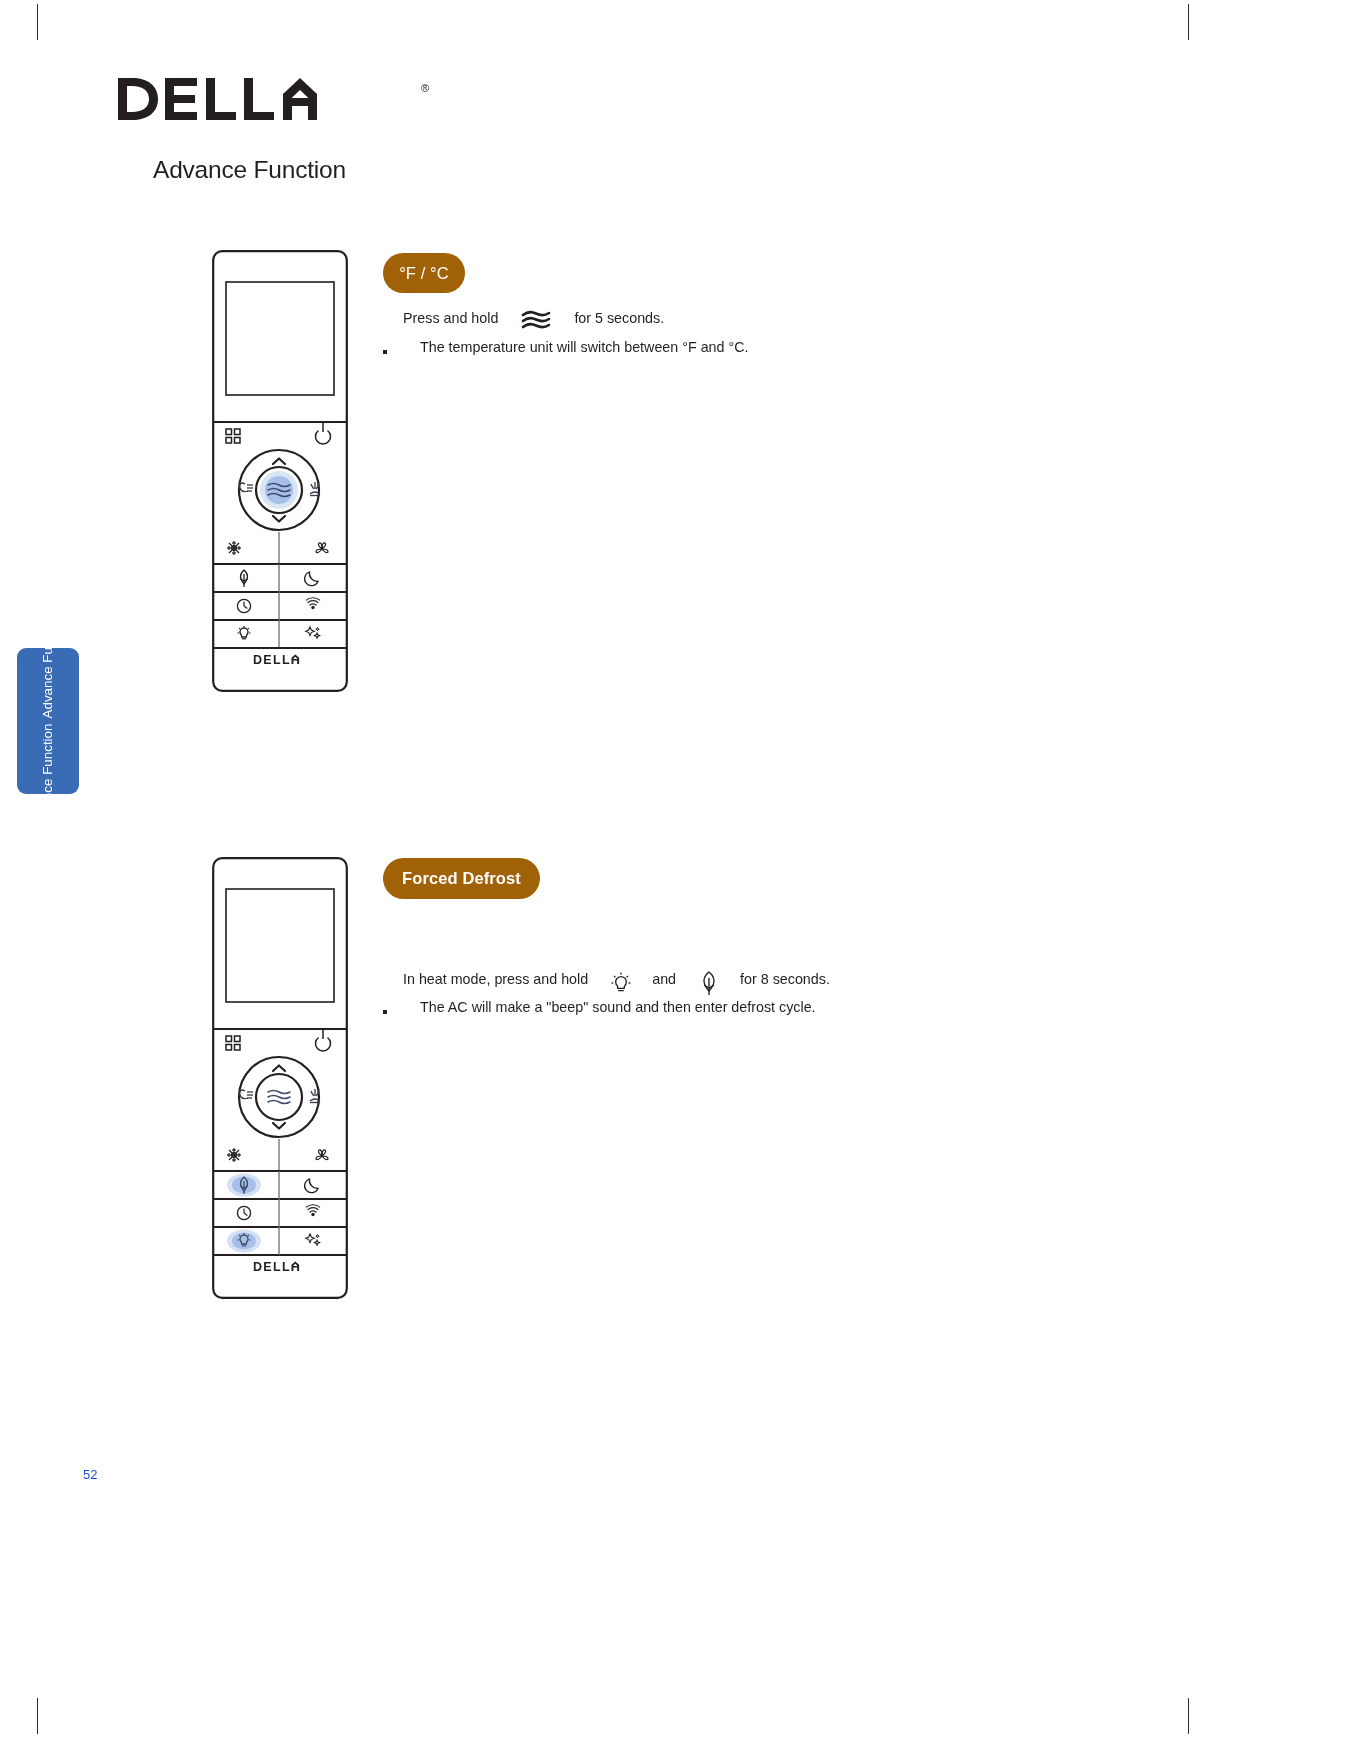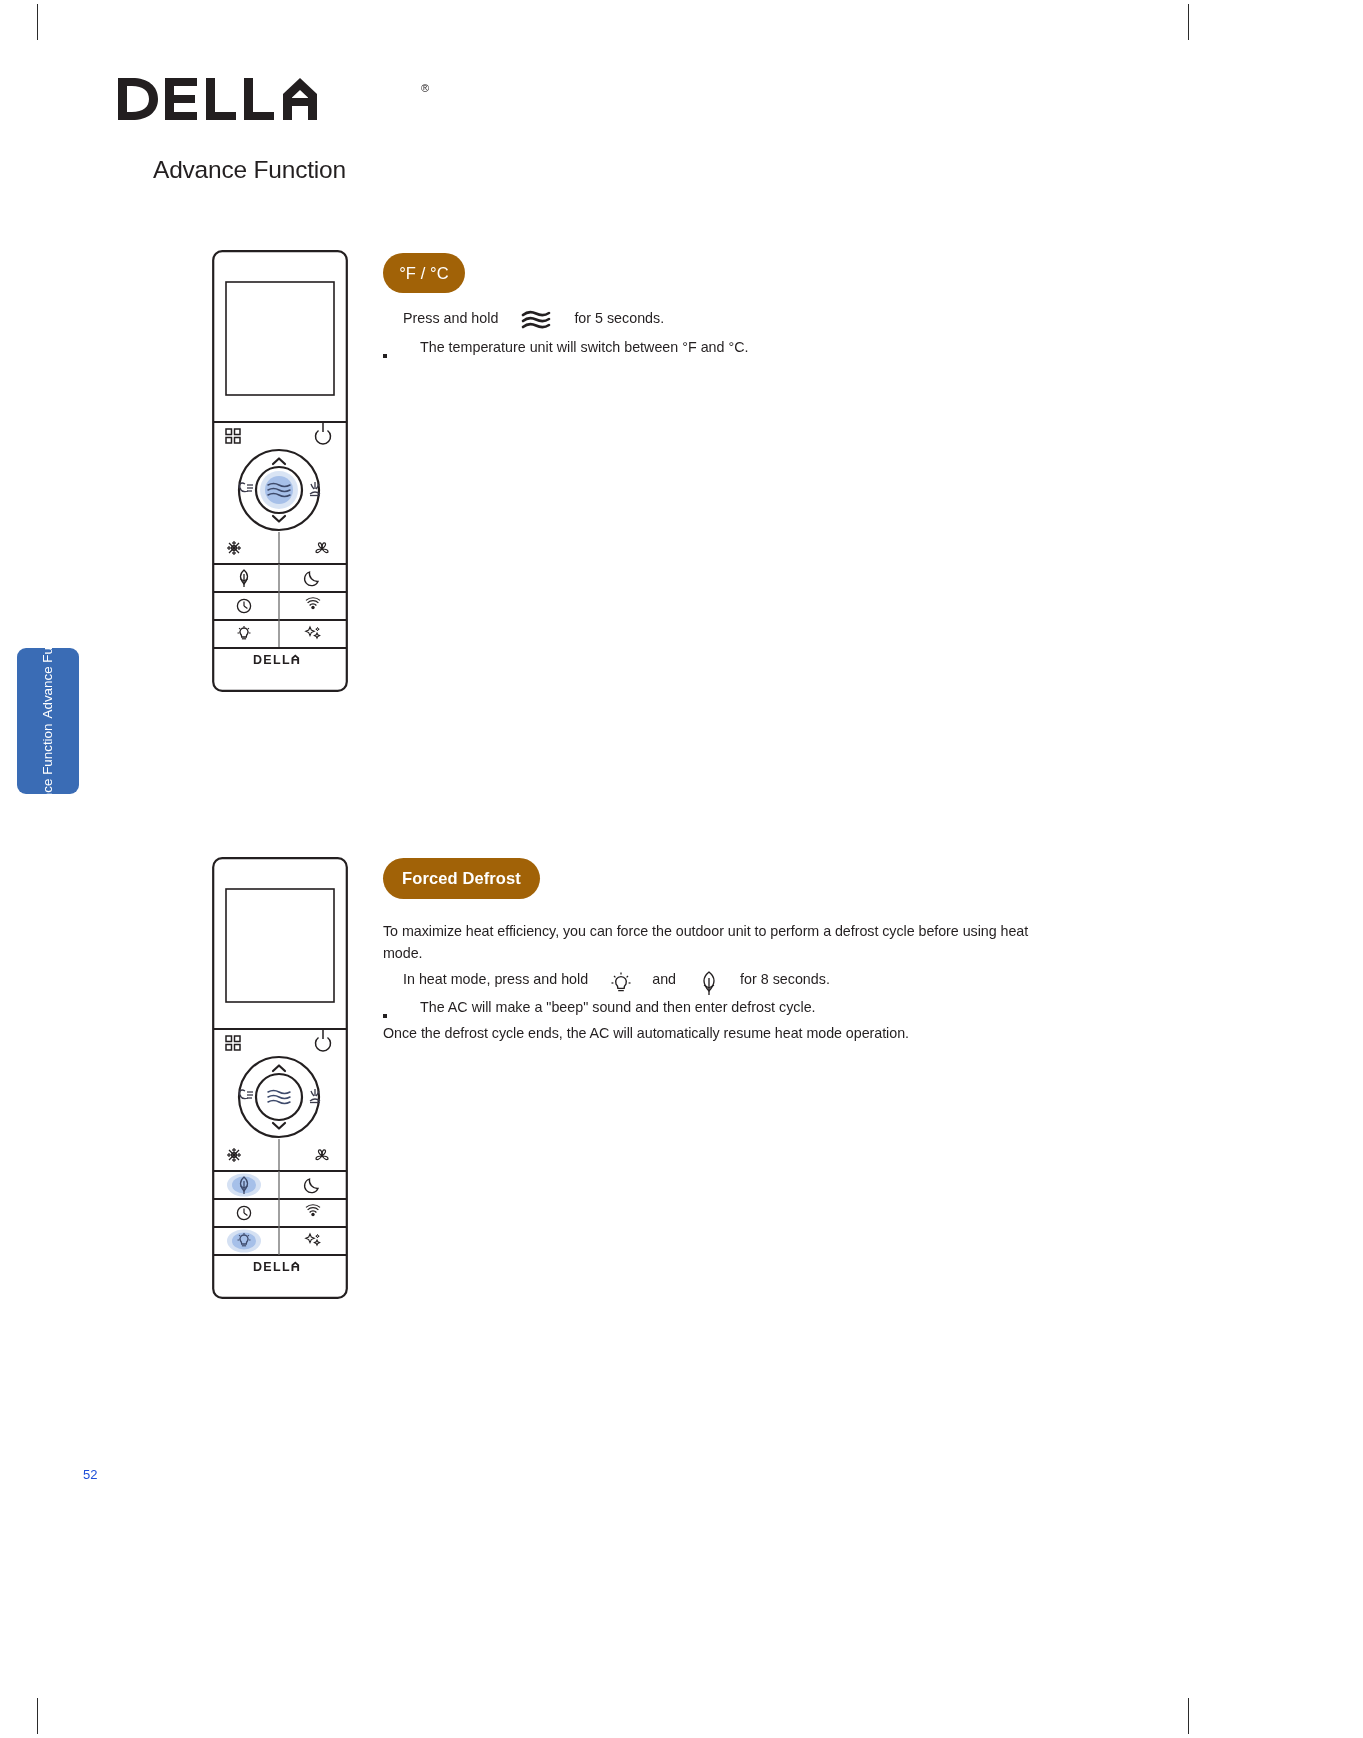--- a/index.html
+++ b/index.html
@@ -52,21 +52,21 @@
   }
   #badge-fc { left:383px; top:253px; width:82px; height:40px; }
   #badge-defrost { left:383px; top:858px; width:157px; height:41px;font-weight:bold; }
 
   
   .txt {
     position:absolute; font-size:14.3px; color:#231f20;
     line-height:1.55; letter-spacing:-0.05px; white-space:nowrap;
   }
   .txt.wrap { white-space:normal; }
-  .bullet-row { position:absolute; display:flex; align-items:flex-end; }
+  .bullet-row { position:absolute; display:flex; align-items:center; }
   .bullet-dot {
     width:4px; height:4px; background:#231f20; margin-top:8px;
     flex:0 0 auto;
   }
   .bullet-text { margin-left:33px; font-size:14.3px; line-height:1.5; color:#231f20; }
 
   .inline-row { position:absolute; display:flex; align-items:flex-start;margin-left:20px; }
   .inline-row .seg { font-size:14.3px; color:#231f20; white-space:nowrap; }
   .inline-ico { display:inline-flex; align-items:center; justify-content:center; }
 
@@ -259,21 +259,20 @@
       <g transform="translate(41,414)">
         <text x="0" y="0" font-family="Liberation Sans, sans-serif" font-size="12.5" letter-spacing="1.3" fill="#231f20" font-weight="700">DELL</text>
         <path d="M38.5 0 L38.5 -6.3 L42.3 -9.6 L46.1 -6.3 L46.1 0 L44.2 0 L44.2 -3.6 L40.4 -3.6 L40.4 0 Z
                  M40.4 -5.1 L44.2 -5.1 L44.2 -5.5 L42.3 -7.2 L40.4 -5.5 Z" fill="#231f20" fill-rule="evenodd"></path>
       </g>
     </svg>
   </div>
 
   <div class="badge" id="badge-defrost">Forced Defrost</div>
 
-  <div class="txt wrap" style="left:383px; top:920px; width:655px;">To maximize heat efficiency, you can force the outdoor unit to perform a defrost cycle before using heat mode.</div>
 
   <div class="inline-row" style="left:383px; top:971px;">
     <span class="seg">In heat mode, press and hold</span>
     <span class="inline-ico" style="margin-left:22px; margin-right:20px;">
       <svg width="22" height="24" viewBox="0 0 22 24">
         <path d="M6 13 A5.4 5.4 0 1 1 16 13 Q14.1 14.9 14.1 17.4 L7.9 17.4 Q7.9 14.9 6 13 Z" fill="none" stroke="#231f20" stroke-width="1.35"></path>
         <line x1="8.2" y1="19.6" x2="13.8" y2="19.6" stroke="#231f20" stroke-width="1.3"></line>
         <line x1="11" y1="1.6" x2="11" y2="3.5" stroke="#231f20" stroke-width="1.3"></line>
         <line x1="1.5" y1="12" x2="3.4" y2="12" stroke="#231f20" stroke-width="1.3"></line>
         <line x1="18.6" y1="12" x2="20.5" y2="12" stroke="#231f20" stroke-width="1.3"></line>
@@ -291,21 +290,20 @@
       </svg>
     </span>
     <span class="seg">for 8 seconds.</span>
   </div>
 
   <div class="bullet-row" style="left:383px; top:997px;">
     <div class="bullet-dot"></div>
     <div class="bullet-text">The AC will make a "beep" sound and then enter defrost cycle.</div>
   </div>
 
-  <div class="txt" style="left:383px; top:1022px;">Once the defrost cycle ends, the AC will automatically resume heat mode operation.</div>
 
   <div class="remote" style="left:212px; top:857px;">
     <svg width="136" height="442" viewBox="0 0 136 442">
       <rect x="1.2" y="1.2" width="133.6" height="439.6" rx="9" ry="9" fill="#ffffff" stroke="#231f20" stroke-width="2.2"></rect>
       <rect x="14" y="32" width="108" height="113" fill="#ffffff" stroke="#231f20" stroke-width="1.6"></rect>
       <line x1="1.2" y1="172" x2="134.8" y2="172" stroke="#231f20" stroke-width="1.8"></line>
 
       <g>
         <rect x="14" y="179" width="5.5" height="5.5" fill="none" stroke="#231f20" stroke-width="1.5"></rect>
         <rect x="22.5" y="179" width="5.5" height="5.5" fill="none" stroke="#231f20" stroke-width="1.5"></rect>

